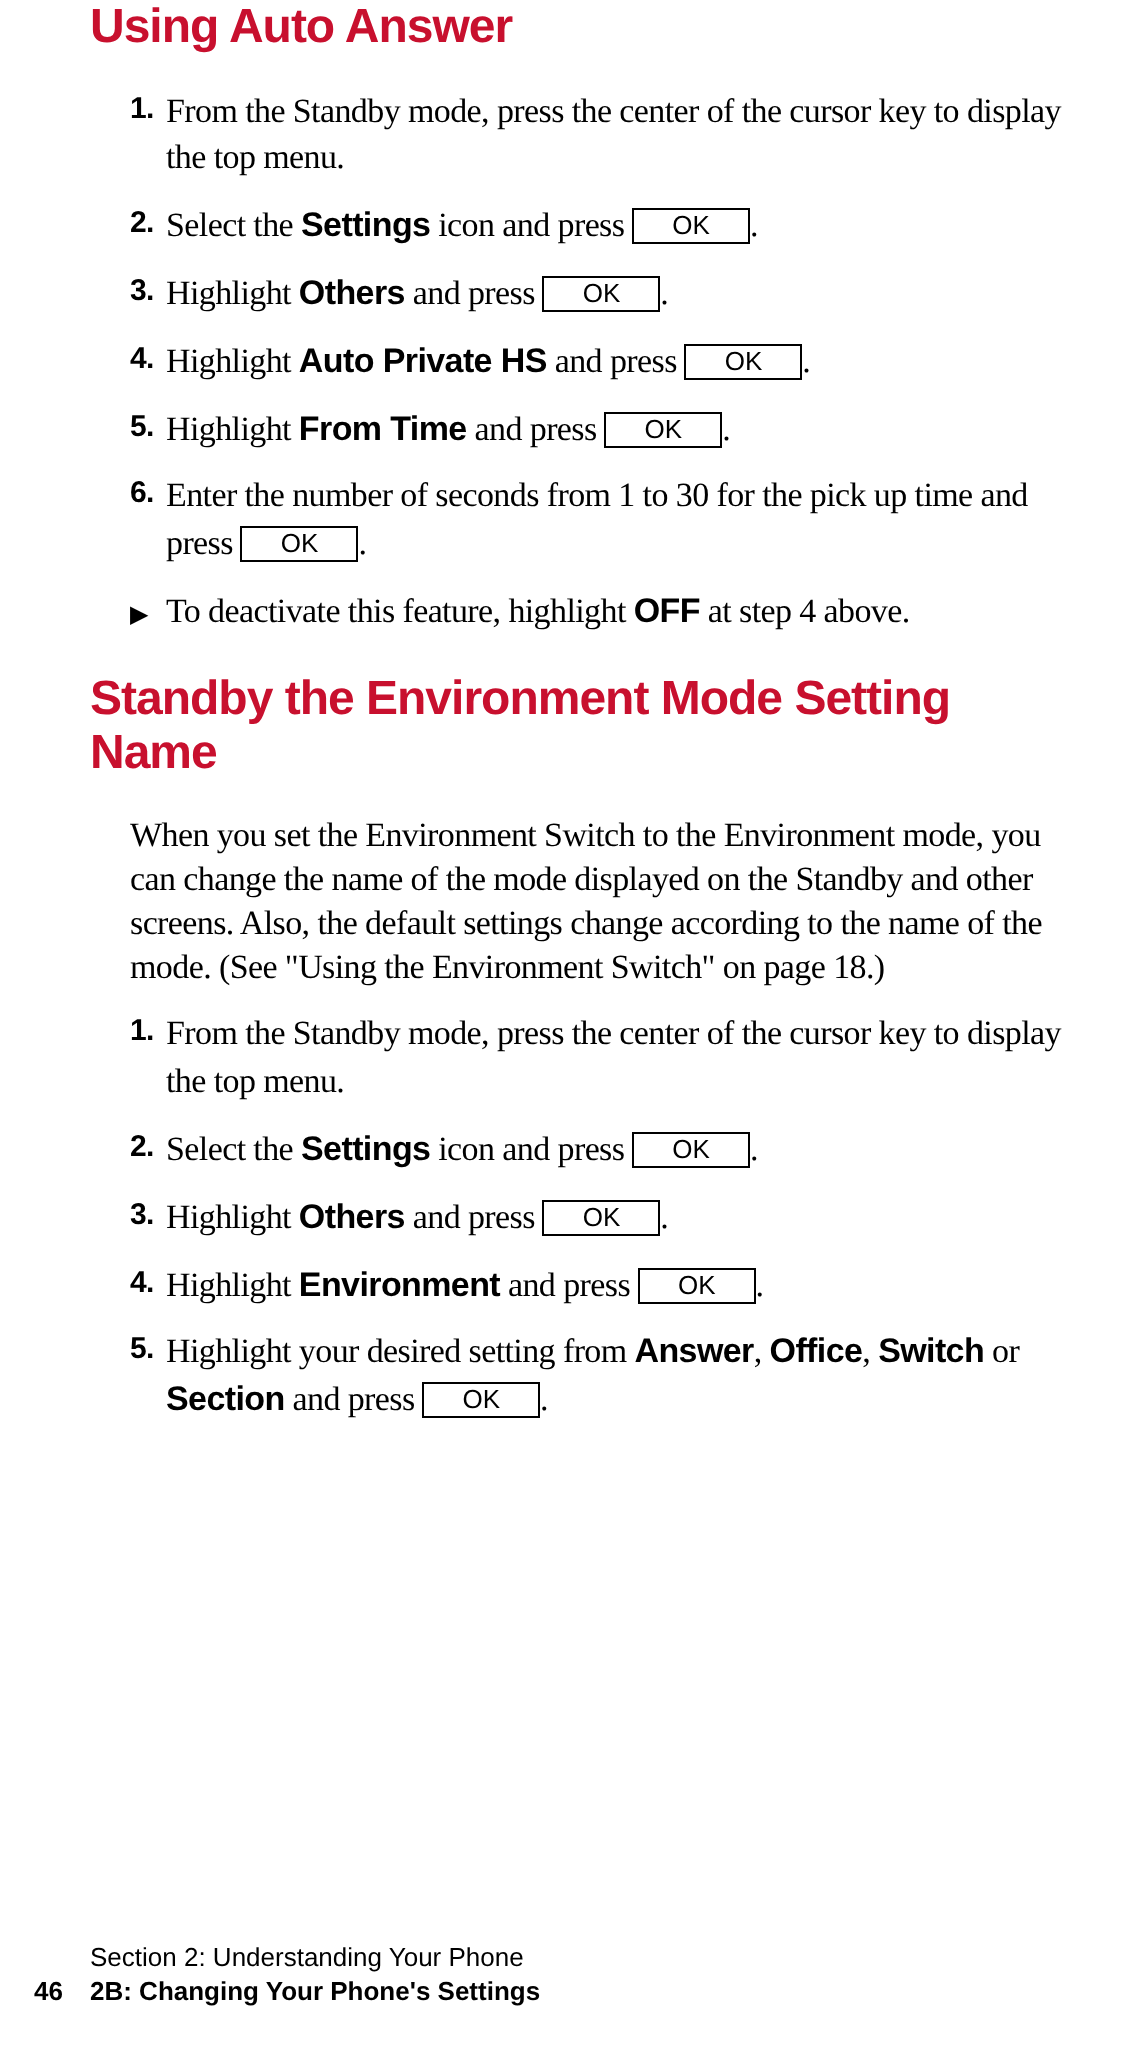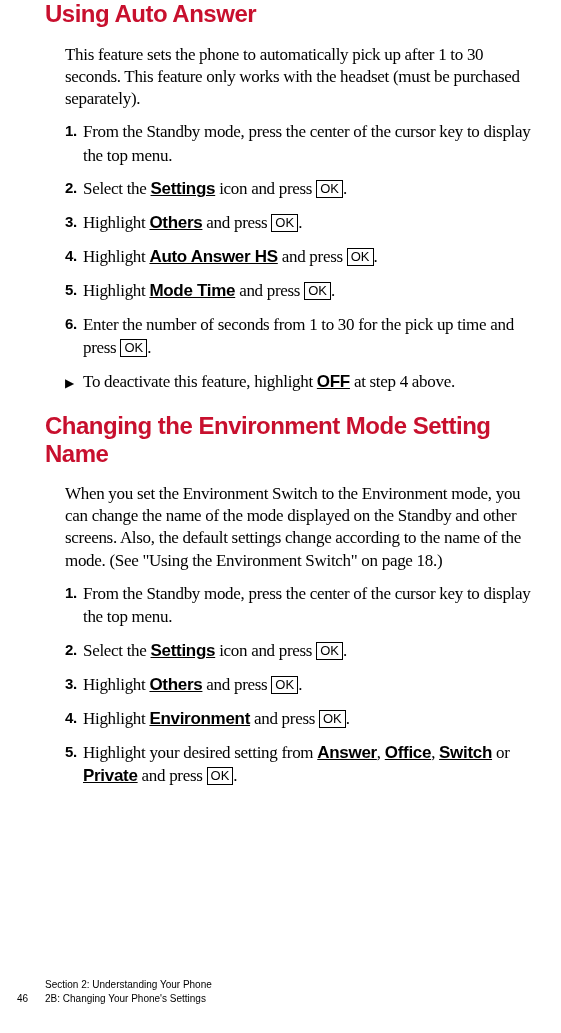--- a/index.html
+++ b/index.html
@@ -56,28 +56,27 @@
       left: 0;
       font-family: Arial, Helvetica, sans-serif;
       font-weight: 700;
       font-size: 15px;
       font-stretch: condensed;
     }
     .bold-sans {
       font-family: Arial, Helvetica, sans-serif;
       font-weight: 700;
       font-stretch: condensed;
-      text-decoration: underline;
     }
     .ok-key {
       display: inline-block;
       border: 1px solid #000;
       font-family: Arial, Helvetica, sans-serif;
       font-size: 13px;
-      padding: 0 3px;
+      padding: 0 19px;
       line-height: 16px;
       vertical-align: 1px;
       letter-spacing: 0;
     }
     .bullet-line {
       font-size: 17px;
       line-height: 1.4;
       margin-bottom: 18px;
       padding-left: 18px;
       position: relative;
@@ -92,80 +91,79 @@
     .heading2 {
       margin-top: 10px;
       margin-bottom: 16px;
       padding-right: 10px;
     }
     .footer {
       position: absolute;
       bottom: 28px;
       left: 45px;
       font-family: Arial, Helvetica, sans-serif;
-      font-size: 10px;
+      font-size: 13px;
       line-height: 1.35;
       font-stretch: condensed;
     }
     .footer .section-line {
       font-weight: 400;
     }
     .footer .page-line {
-      font-weight: 400;
+      font-weight: 700;
     }
     .footer .page-num {
       display: inline-block;
       margin-left: -28px;
       width: 28px;
     }
   </style>
 </head>
 <body>
 
 <div class="page">
 
   <h2 class="heading-red">Using Auto Answer</h2>
 
   <div class="body-block">
-    <p class="paragraph">This feature sets the phone to automatically pick up after 1 to 30 seconds. This feature only works with the headset (must be purchased separately).</p>
 
     <ol class="steps">
       <li>
         <span class="step-num">1.</span>
         <span>From the Standby mode, press the center of the cursor key to display the top menu.</span>
       </li>
       <li>
         <span class="step-num">2.</span>
         <span>Select the </span><span class="bold-sans">Settings</span><span> icon and press </span><span class="ok-key">OK</span><span>.</span>
       </li>
       <li>
         <span class="step-num">3.</span>
         <span>Highlight </span><span class="bold-sans">Others</span><span> and press </span><span class="ok-key">OK</span><span>.</span>
       </li>
       <li>
         <span class="step-num">4.</span>
-        <span>Highlight </span><span class="bold-sans">Auto Answer HS</span><span> and press </span><span class="ok-key">OK</span><span>.</span>
+        <span>Highlight </span><span class="bold-sans">Auto Private HS</span><span> and press </span><span class="ok-key">OK</span><span>.</span>
       </li>
       <li>
         <span class="step-num">5.</span>
-        <span>Highlight </span><span class="bold-sans">Mode Time</span><span> and press </span><span class="ok-key">OK</span><span>.</span>
+        <span>Highlight </span><span class="bold-sans">From Time</span><span> and press </span><span class="ok-key">OK</span><span>.</span>
       </li>
       <li>
         <span class="step-num">6.</span>
         <span>Enter the number of seconds from 1 to 30 for the pick up time and press </span><span class="ok-key">OK</span><span>.</span>
       </li>
     </ol>
 
     <div class="bullet-line">
       <span class="triangle">▶</span>
       <span>To deactivate this feature, highlight </span><span class="bold-sans">OFF</span><span> at step 4 above.</span>
     </div>
   </div>
 
-  <h2 class="heading-red heading2">Changing the Environment Mode Setting Name</h2>
+  <h2 class="heading-red heading2">Standby the Environment Mode Setting Name</h2>
 
   <div class="body-block">
     <p class="paragraph">When you set the Environment Switch to the Environment mode, you can change the name of the mode displayed on the Standby and other screens. Also, the default settings change according to the name of the mode. (See "Using the Environment Switch" on page 18.)</p>
 
     <ol class="steps">
       <li>
         <span class="step-num">1.</span>
         <span>From the Standby mode, press the center of the cursor key to display the top menu.</span>
       </li>
       <li>
@@ -175,21 +173,21 @@
       <li>
         <span class="step-num">3.</span>
         <span>Highlight </span><span class="bold-sans">Others</span><span> and press </span><span class="ok-key">OK</span><span>.</span>
       </li>
       <li>
         <span class="step-num">4.</span>
         <span>Highlight </span><span class="bold-sans">Environment</span><span> and press </span><span class="ok-key">OK</span><span>.</span>
       </li>
       <li>
         <span class="step-num">5.</span>
-        <span>Highlight your desired setting from </span><span class="bold-sans">Answer</span><span>, </span><span class="bold-sans">Office</span><span>, </span><span class="bold-sans">Switch</span><span> or </span><span class="bold-sans">Private</span><span> and press </span><span class="ok-key">OK</span><span>.</span>
+        <span>Highlight your desired setting from </span><span class="bold-sans">Answer</span><span>, </span><span class="bold-sans">Office</span><span>, </span><span class="bold-sans">Switch</span><span> or </span><span class="bold-sans">Section</span><span> and press </span><span class="ok-key">OK</span><span>.</span>
       </li>
     </ol>
   </div>
 
   <div class="footer">
     <div class="section-line">Section 2: Understanding Your Phone</div>
     <div class="page-line">
       <span class="page-num">46</span><span>2B: Changing Your Phone's Settings</span>
     </div>
   </div>

